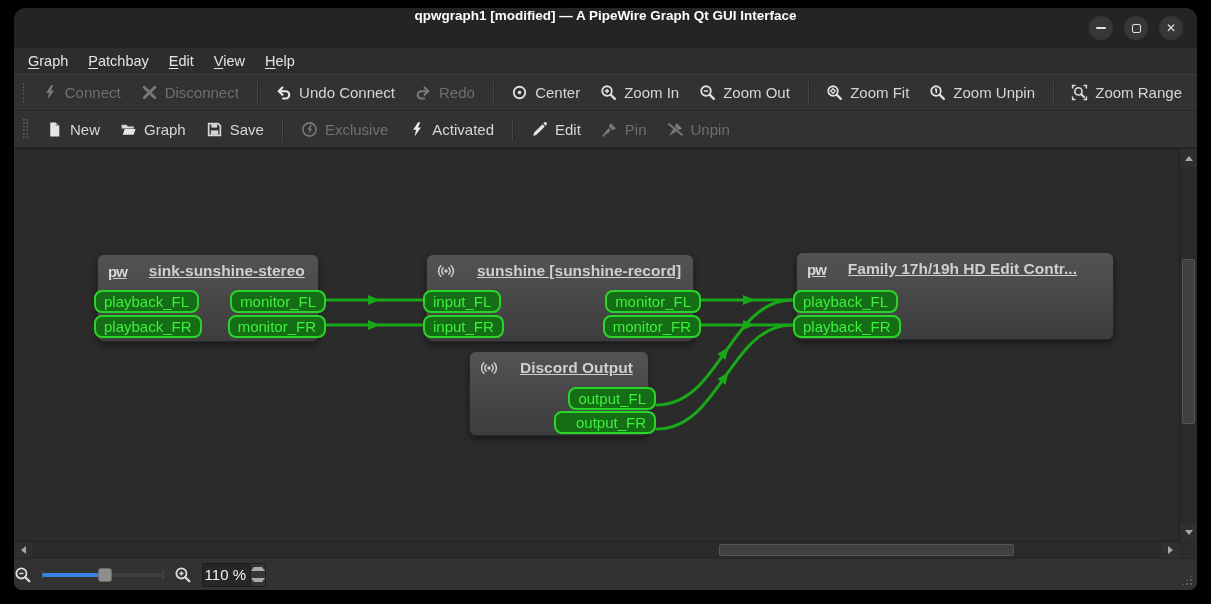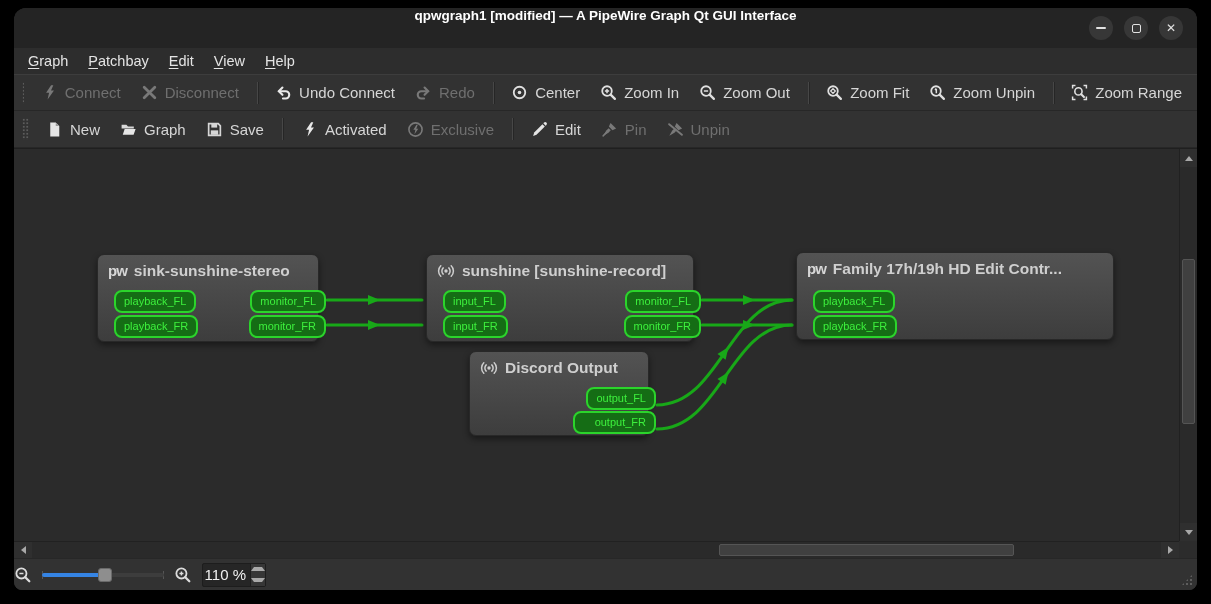--- a/index.html
+++ b/index.html
@@ -49,27 +49,27 @@
                  margin-left:4px; }
 
   
   .canvas { flex:1; position:relative; background:#2b2b2b;
             border-top:1px solid #1f1f1f; overflow:hidden; }
   .graph-layer { position:absolute; left:0; top:0; right:18px; bottom:17px; }
 
   .node { position:absolute; background:linear-gradient(#535353,#3d3d3d);
           border:1px solid #282828; border-radius:7px;
           box-shadow:0 3px 6px rgba(0,0,0,.45); }
-  .node-header { display:flex; align-items:flex-start; gap:7px; padding:7px 10px 4px 10px;
+  .node-header { display:flex; align-items:flex-end; gap:22px; padding:7px 10px 4px 10px;
                  color:#cfcfcf; font-weight:bold; font-size:15.5px; white-space:nowrap;
-                 overflow:hidden; }
+                 overflow:hidden;text-decoration:underline; }
   .pw-glyph { font-weight:800; letter-spacing:-1px; font-size:15px; color:#d6d6d6; }
   .port { position:absolute; height:23px; line-height:19px; padding:0 8px;
           background:#156d15; border:2px solid #2bd42b; border-radius:8px;
-          color:#3df03d; font-size:11px; white-space:nowrap;margin-left:20px; }
+          color:#3df03d; font-size:15px; white-space:nowrap; }
   .port.in  { left:-4px; }
   .port.out { right:-8px; }
 
   
   .vscroll { position:absolute; top:0; right:0; width:18px; bottom:17px;
              background:#2a2a2a; border-left:1px solid #212121; }
   .hscroll { position:absolute; left:0; right:18px; bottom:0; height:17px;
              background:#2a2a2a; border-top:1px solid #212121; }
   .sb-btn { position:absolute; background:#2f2f2f; display:flex;
             align-items:center; justify-content:center; }
@@ -279,36 +279,36 @@
             <path d="M2.5 2.5h9l2 2v9h-11Z" fill="none" stroke="#d6d6d6" stroke-width="1.6"></path>
             <rect x="5" y="2.8" width="5.5" height="3.4" fill="#d6d6d6"></rect>
             <rect x="4.5" y="8.8" width="7" height="4.2" fill="#d6d6d6"></rect>
           </svg>
         </span>
       <span>Save</span>
     </div>
 
     <div class="tb-sep"></div>
 
-    <div class="tbtn">
-      <span>
-          <svg class="ic" width="17" height="17" viewBox="0 0 16 16">
-            <path d="M9.5 1.2 4.8 8.2h2.8L6.2 14.6l6-8.4H9.4l2.2-5z" fill="#e8e8e8"></path>
-          </svg>
-        </span>
-      <span>Activated</span>
-    </div>
     <div class="tbtn disabled">
       <span>
           <svg class="ic" width="17" height="17" viewBox="0 0 16 16">
             <circle cx="8" cy="8" r="6.2" fill="none" stroke="#cfcfcf" stroke-width="1.5"></circle>
             <path d="M8.9 3.6 6 8.3h1.9L7 12.4l3.6-5.1H8.7l1.4-3.7z" fill="#cfcfcf"></path>
           </svg>
         </span>
       <span>Exclusive</span>
+    </div>
+    <div class="tbtn">
+      <span>
+          <svg class="ic" width="17" height="17" viewBox="0 0 16 16">
+            <path d="M9.5 1.2 4.8 8.2h2.8L6.2 14.6l6-8.4H9.4l2.2-5z" fill="#e8e8e8"></path>
+          </svg>
+        </span>
+      <span>Activated</span>
     </div>
 
     <div class="tb-sep"></div>
 
     <div class="tbtn">
       <span>
           <svg class="ic" width="17" height="17" viewBox="0 0 16 16">
             <path d="M2 14l1-3.2L10.8 3 13 5.2 5.2 13Z" fill="#e4e4e4"></path>
             <path d="M11.6 2.2l2.2 2.2.7-.7a1.55 1.55 0 0 0-2.2-2.2Z" fill="#e4e4e4"></path>
           </svg>

